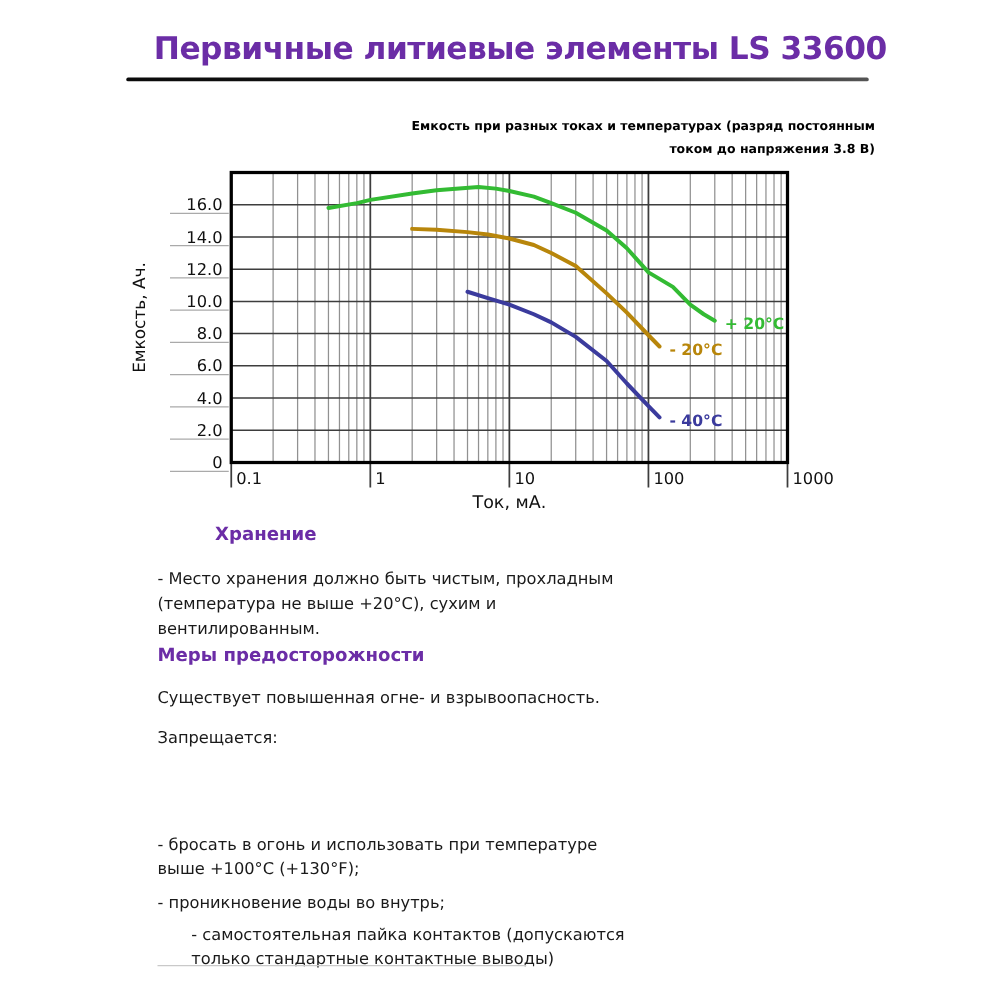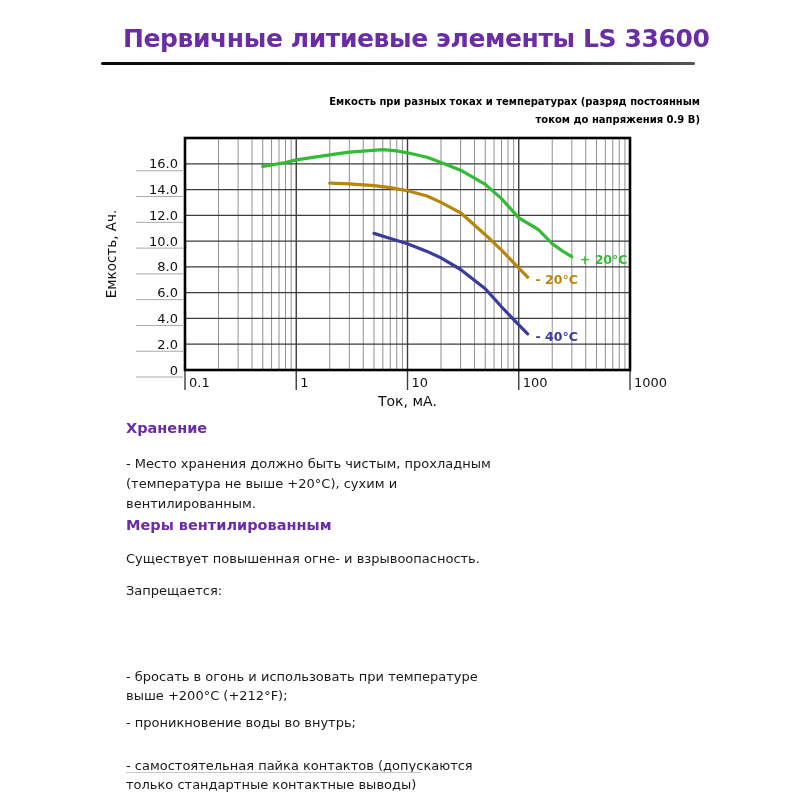--- a/index.html
+++ b/index.html
@@ -32,36 +32,36 @@
   }
   .h-storage{top:420px;}
   .p-storage{top:454px;line-height:20px;}
   .h-safety{top:517px;}
   .p-s0{top:549px;}
   .p-s1{top:581px;}
   .p-s2{top:611px;}
   .p-s3{top:638px;}
   .p-s4{top:667px;line-height:19px;}
   .p-s5{top:713px;}
-  .p-s6{top:756px;line-height:19px;}
+  .p-s6{top:739px;line-height:19px;margin-left:27px;}
   .bottom-rule{
     position:absolute;left:126px;top:772px;width:295px;height:1px;background:#c9c9c9;
   }
 </style>
 </head>
 <body>
 
 <div class="page">
 
   <h1 class="doc-title" style="color: rgb(107, 45, 166); margin-left: 21px;">Первичные литиевые элементы LS 33600</h1>
   <div class="title-rule"></div>
 
   <div class="chart-title">
     <span class="ct-line">Емкость при разных токах и температурах (разряд постоянным</span>
-    <span class="ct-line">током до напряжения 0.9 В)</span>
+    <span class="ct-line">током до напряжения 3.8 В)</span>
   </div>
 
   <svg id="chart-svg" width="600" height="290" viewBox="0 0 600 290">
       <line x1="118.48958701761791" y1="8" x2="118.48958701761791" y2="240" stroke="#919191" stroke-width="1"></line>
       <line x1="138.07973958756244" y1="8" x2="138.07973958756244" y2="240" stroke="#919191" stroke-width="1"></line>
       <line x1="151.97917403523581" y1="8" x2="151.97917403523581" y2="240" stroke="#919191" stroke-width="1"></line>
       <line x1="162.7604129823821" y1="8" x2="162.7604129823821" y2="240" stroke="#919191" stroke-width="1"></line>
       <line x1="171.56932660518038" y1="8" x2="171.56932660518038" y2="240" stroke="#919191" stroke-width="1"></line>
       <line x1="179.0171569515861" y1="8" x2="179.0171569515861" y2="240" stroke="#919191" stroke-width="1"></line>
       <line x1="185.46876105285372" y1="8" x2="185.46876105285372" y2="240" stroke="#919191" stroke-width="1"></line>
@@ -130,24 +130,24 @@
       <polyline points="162.8,36.4 185.5,32.5 196.3,29.9 229.7,24.8 249.3,22.2 282.8,19.6 296.7,20.9 307.5,22.8 327.1,27.3 341.0,32.5 360.6,40.2 385.3,54.4 401.5,68.6 418.8,87.9 438.3,99.5 452.2,113.7 463.0,121.4 471.8,126.6" fill="none" stroke="#33bb33" stroke-width="3.2" stroke-linecap="round" stroke-linejoin="round"></polyline>
       <text x="479.82973958756247" y="133.57777777777778" font-size="12.5" font-weight="bold" fill="#33bb33">+ 20°C</text>
       <polyline points="229.7,53.1 249.3,53.8 274.0,55.7 290.3,57.6 307.5,60.8 327.1,66.0 341.0,72.4 360.6,82.8 385.3,104.7 401.5,120.1 418.8,138.2 427.6,147.2" fill="none" stroke="#b8860b" stroke-width="3.2" stroke-linecap="round" stroke-linejoin="round"></polyline>
       <text x="435.55891362279823" y="154.2" font-size="12.5" font-weight="bold" fill="#b8860b">- 20°C</text>
       <polyline points="274.0,103.4 290.3,108.5 307.5,113.7 327.1,121.4 341.0,127.9 360.6,139.5 385.3,158.8 401.5,176.8 418.8,194.9 427.6,203.9" fill="none" stroke="#3b3b9d" stroke-width="3.2" stroke-linecap="round" stroke-linejoin="round"></polyline>
       <text x="435.55891362279823" y="210.91111111111113" font-size="12.5" font-weight="bold" fill="#3b3b9d">- 40°C</text>
       <text x="307.5" y="276" text-anchor="middle" font-size="14" fill="#111">Ток, мА.</text>
       <text x="16" y="124" text-anchor="middle" font-size="13.5" fill="#111" transform="rotate(-90 16 124)">Емкость, Ач.</text>
     </svg>
 
-  <h2 class="sec-h h-storage" style="color: rgb(107, 45, 166);">Хранение</h2>
+  <h2 class="sec-h h-storage" style="color: rgb(107, 45, 166); margin-left: 46px;">Хранение</h2>
   <p class="body-p p-storage">- Место хранения должно быть чистым, прохладным (температура не выше +20°С), сухим и вентилированным.</p>
 
-  <h2 class="sec-h h-safety" style="color: rgb(107, 45, 166);">Меры вентилированным</h2>
+  <h2 class="sec-h h-safety" style="color: rgb(107, 45, 166);">Меры предосторожности</h2>
   <p class="body-p p-s0">Существует повышенная огне- и взрывоопасность.</p>
   <p class="body-p p-s1">Запрещается:</p>
-  <p class="body-p p-s4">- бросать в огонь и использовать при температуре выше +200°С (+212°F);</p>
+  <p class="body-p p-s4">- бросать в огонь и использовать при температуре выше +100°С (+130°F);</p>
   <p class="body-p p-s5">- проникновение воды во внутрь;</p>
   <p class="body-p p-s6">- самостоятельная пайка контактов (допускаются только стандартные контактные выводы)</p>
 
   <div class="bottom-rule"></div>
 </div>
 
 </body></html>

